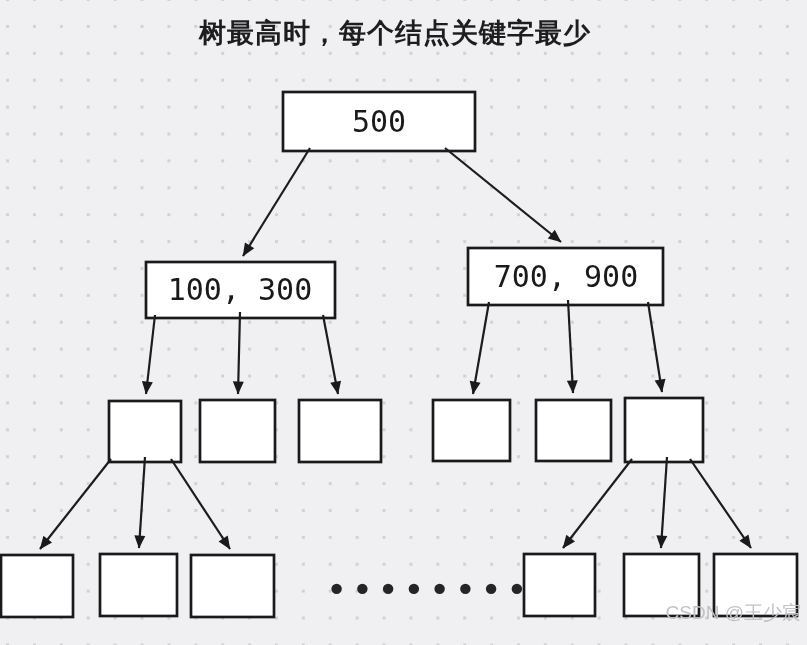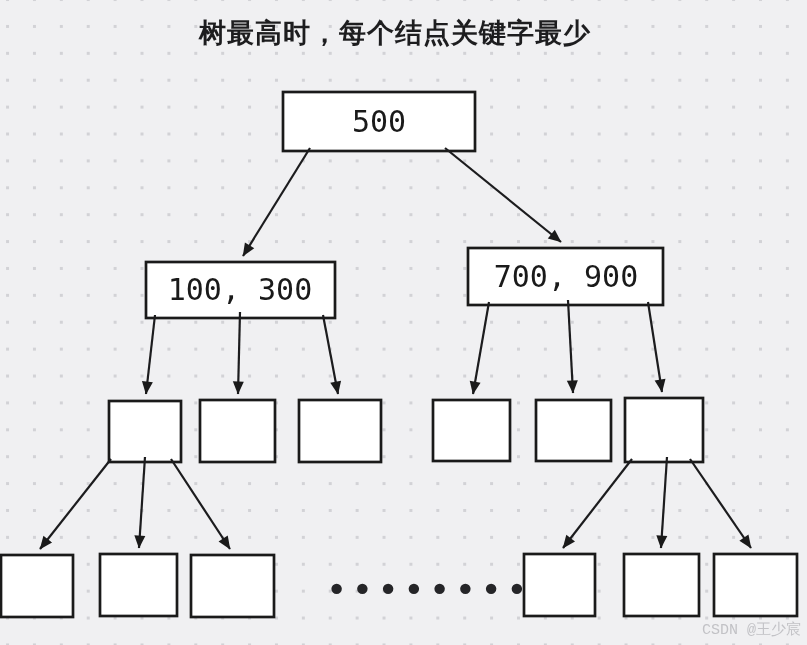--- a/index.html
+++ b/index.html
@@ -57,25 +57,25 @@
     left: 326px;
     font-family: "DejaVu Sans", sans-serif;
     font-size: 36px;
     line-height: 36px;
     letter-spacing: 4.5px;
     color: #252528;
     white-space: nowrap;
   }
   .watermark {
     position: absolute;
-    top: 620px;
+    top: 600px;
     right: 6px;
-    font-size: 15px;
+    font-size: 19px;
     color: #c2c2c6;
-    font-family: Liberation Mono, monospace;
+    font-family: Liberation Sans, sans-serif;
     white-space: nowrap;
   }
 </style>
 </head>
 <body>
 
 <div id="screen">
 
   <div class="title">树最高时，每个结点关键字最少</div>
 

